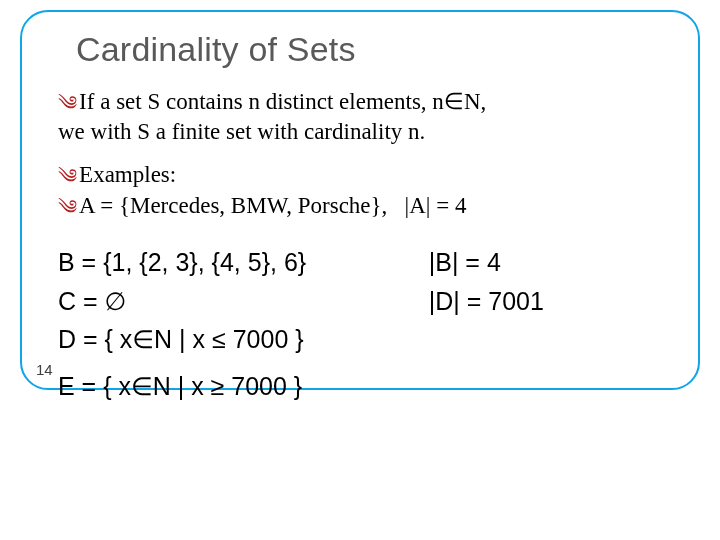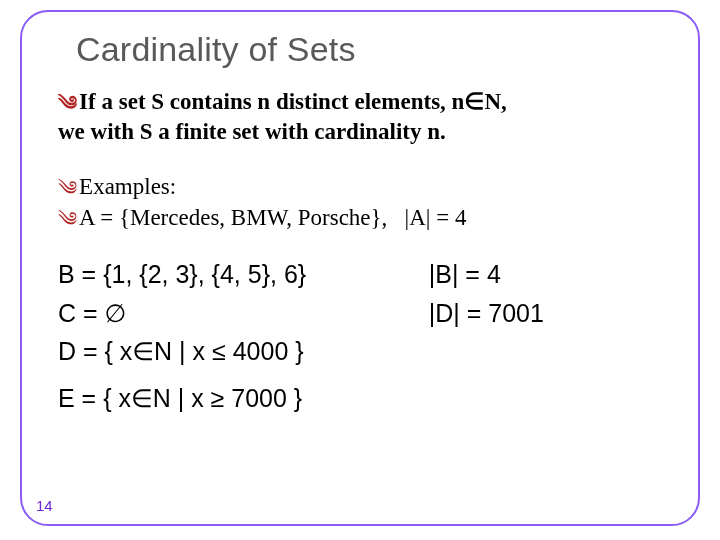--- a/index.html
+++ b/index.html
@@ -12,41 +12,40 @@
     color: #000;
   }
   .slide {
     position: relative;
     box-sizing: border-box;
     width: 720px;
     height: 540px;
     padding: 10px 20px 0 20px;
   }
   .frame {
-    border: 2px solid #8b5cf6;
+    border: 2px solid #0ea5e9;
     border-radius: 28px;
     width: 100%;
-    height: 516px;
+    height: 380px;
     box-sizing: border-box;
     padding: 18px 42px 10px 36px;
     position: relative;
   }
   .title {
     font-size: 34px;
     color: #595959;
     margin: 0 0 18px 18px;
     font-weight: normal;
     letter-spacing: 0.2px;
   }
   .bullet-line {
     font-size: 23px;
     line-height: 1.3;
     font-family: "Times New Roman", Times, serif;
-    margin-bottom: 24px;
-    font-weight: bold;
+    margin-bottom: 12px;
   }
   .bullet-swirl {
     color: #b22222;
     font-family: Arial, sans-serif;
     font-size: 20px;
     margin-right: 2px;
     display: inline-block;
     transform: translateY(1px);
   }
   .examples-block {
@@ -69,21 +68,21 @@
     width: 38%;
   }
   .row-gap {
     margin-top: 8px;
   }
   .page-num {
     position: absolute;
     left: 14px;
     bottom: 10px;
     font-size: 15px;
-    color: #6d28d9;
+    color: #404040;
     font-family: Arial, sans-serif;
   }
 </style>
 </head>
 <body>
 
 <div class="slide">
   <div class="frame">
 
     <h1 class="title">Cardinality of Sets</h1>
@@ -95,21 +94,21 @@
 
     <div class="examples-block">
       <span class="bullet-swirl">༄</span><span>Examples:</span><br>
       <span class="bullet-swirl">༄</span><span>A = {Mercedes, BMW, Porsche},</span>&nbsp;&nbsp;&nbsp;<span>|A| = 4</span>
     </div>
 
     <div class="two-col">
       <div class="col-left">
         <div>B = {1, {2, 3}, {4, 5}, 6}</div>
         <div>C = ∅</div>
-        <div>D = { x∈N | x ≤ 4000 }</div>
+        <div>D = { x∈N | x ≤ 7000 }</div>
         <div class="row-gap">E = { x∈N | x ≥ 7000 }</div>
       </div>
       <div class="col-right">
         <div>|B| = 4</div>
         <div>|D| = 7001</div>
       </div>
     </div>
 
     <div class="page-num">14</div>
   </div>

